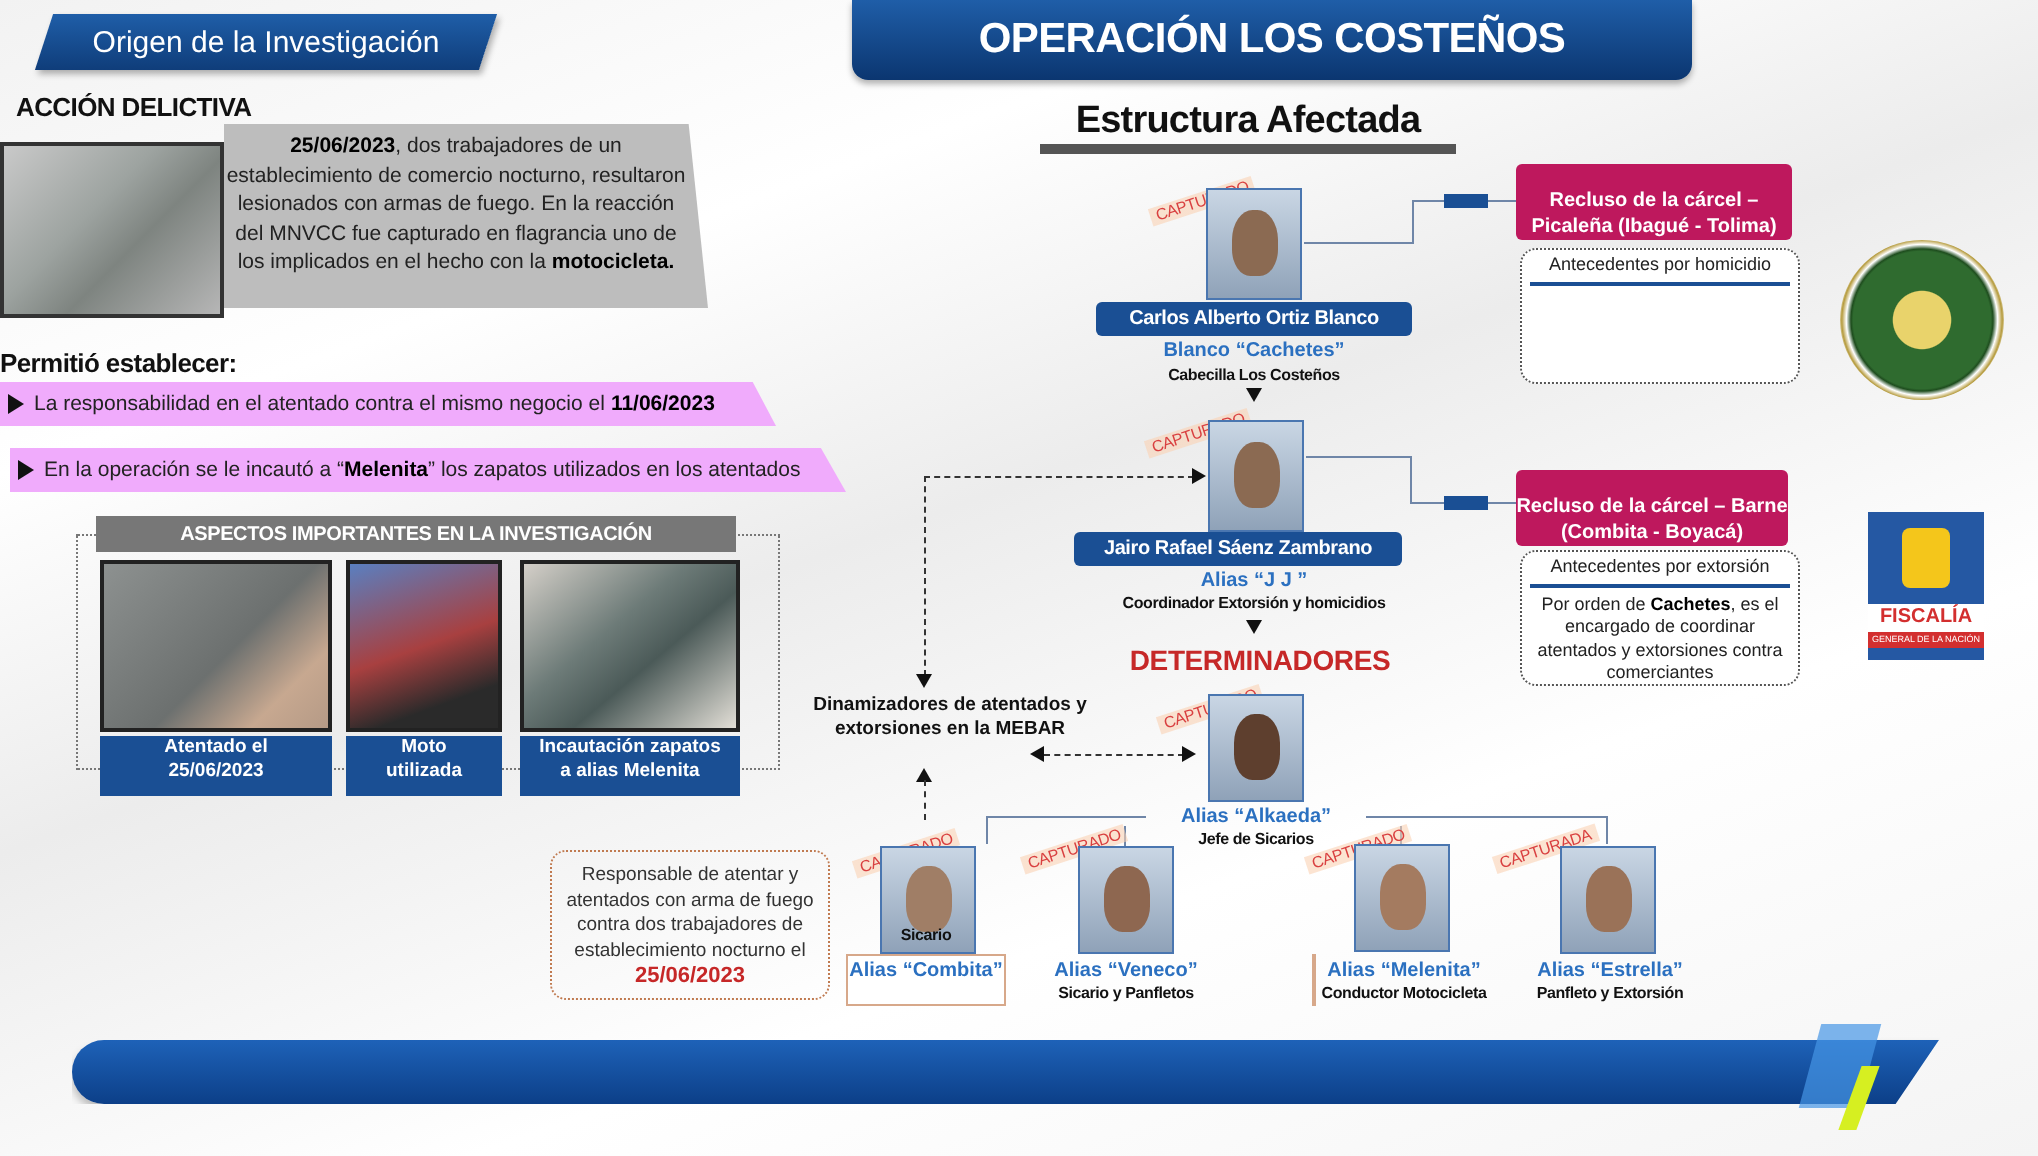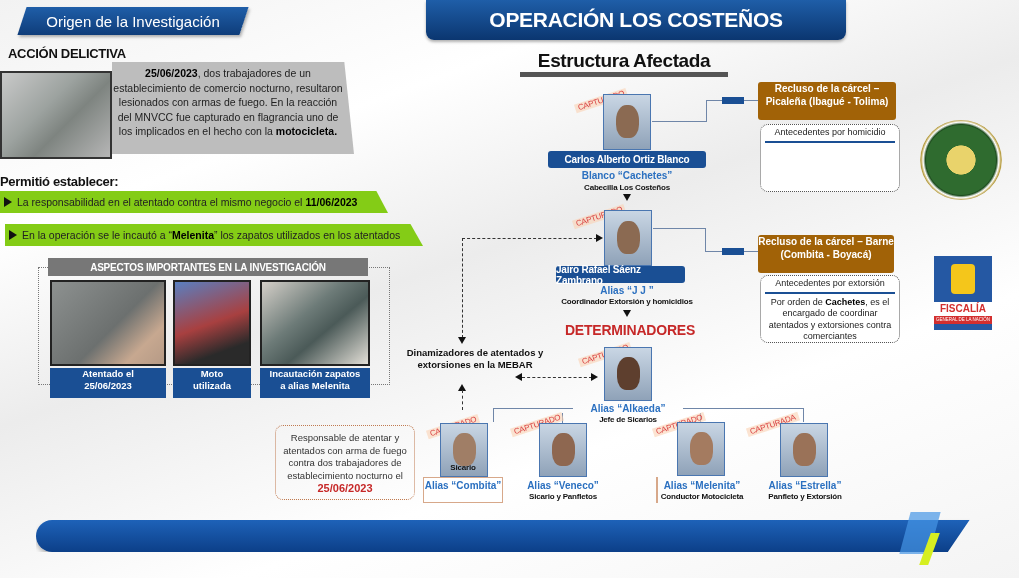--- a/index.html
+++ b/index.html
@@ -15,21 +15,21 @@
      display:flex;align-items:center;justify-content:center;font-weight:normal}
   .sec-heading{font-weight:bold;font-size:13px;color:#111;letter-spacing:-.3px}
   .accion-box{left:112px;top:62px;width:242px;height:92px;background:#bdbdbd;
      clip-path:polygon(0 0,96% 0,100% 100%,0 100%)}
   .accion-text{left:112px;top:66px;width:232px;font-size:10.5px;line-height:14.6px;
      color:#222;text-align:center}
   .accion-text b{color:#000}
   .photo{background:#888;border:2px solid #333;overflow:hidden}
   .photo-street{left:0;top:71px;width:112px;height:88px;
      background:linear-gradient(135deg,#c9c9c9 0%,#9da3a0 40%,#7e8480 60%,#b6b6b6 100%)}
-  .bullet-bar{height:22px;background:#84cc16;clip-path:polygon(0 0,97% 0,100% 100%,0 100%);
+  .bullet-bar{height:22px;background:#f0abfc;clip-path:polygon(0 0,97% 0,100% 100%,0 100%);
      display:flex;align-items:center;font-size:10.5px;color:#222}
   .bullet-bar .tri{display:inline-block;width:0;height:0;border-top:5px solid transparent;
      border-bottom:5px solid transparent;border-left:8px solid #111;margin:0 5px 0 4px}
   .bullet-bar b{color:#000;margin-left:3px}
   
   .aspect-frame{left:38px;top:267px;width:352px;height:118px;border:1px dotted #777}
   .aspect-title{left:48px;top:258px;width:320px;height:18px;background:#777;color:#fff;
      font-size:10px;font-weight:bold;display:flex;align-items:center;justify-content:center;letter-spacing:-.2px}
   .aspect-photo{top:280px;height:86px;border:2px solid #222}
   .aspect-cap{top:368px;height:30px;background:#1a4f94;color:#fff;font-size:9.5px;font-weight:bold;
@@ -44,22 +44,22 @@
   
   .mug{border:1px solid #4a76b0;background:linear-gradient(180deg,#c9d6e4,#8fa2b8)}
   .mug .face{position:absolute;left:25%;top:18%;width:50%;height:62%;border-radius:45% 45% 40% 40%;
      background:#8b6a52}
   .name-bar{height:17px;background:#1a4f94;border-radius:3px;color:#fff;font-size:10px;font-weight:bold;
      display:flex;align-items:center;justify-content:center;letter-spacing:-.2px}
   .alias{color:#2b70c0;font-weight:bold;font-size:10px;text-align:center}
   .role{color:#111;font-weight:bold;font-size:8px;text-align:center;letter-spacing:-.2px}
   .capt{color:#d94040;font-size:8px;transform:rotate(-18deg);background:rgba(250,210,180,.6);
      padding:0 3px;letter-spacing:-.2px}
-  .recluso{height:38px;background:#a16207;border-radius:3px;color:#fff;font-weight:bold;font-size:10px;
-     display:flex;align-items:flex-start;justify-content:center;text-align:center;line-height:13px}
+  .recluso{height:38px;background:#be185d;border-radius:3px;color:#fff;font-weight:bold;font-size:10px;
+     display:flex;align-items:flex-end;justify-content:center;text-align:center;line-height:13px}
   .antec{border:1px dotted #555;border-radius:8px;background:#fff;font-size:9px;color:#222;text-align:center;
      padding:2px 4px;line-height:11.5px}
   .antec .head{border-bottom:2px solid #1a4f94;padding-bottom:2px;margin-bottom:3px}
   .connector{background:#6f86a8}
   .small-blue{background:#1a4f94}
   .dash-h{border-top:1px dashed #333;height:0}
   .dash-v{border-left:1px dashed #333;width:0}
   .arrow-down{width:0;height:0;border-left:4px solid transparent;border-right:4px solid transparent;border-top:7px solid #111}
   .arrow-up{width:0;height:0;border-left:4px solid transparent;border-right:4px solid transparent;border-bottom:7px solid #111}
   .arrow-right{width:0;height:0;border-top:4px solid transparent;border-bottom:4px solid transparent;border-left:7px solid #111}
@@ -161,21 +161,21 @@
     <span>Recluso de la cárcel – Picaleña (Ibagué - Tolima)</span>
   </div>
 <div class="abs antec" style="left:760px;top:124px;width:140px;height:68px">
   <div class="head">Antecedentes por homicidio</div>
 </div>
 
 <div class="abs capt" style="left:572px;top:212px">CAPTURADO</div>
 <div class="abs mug" style="left:604px;top:210px;width:48px;height:56px">
     <div class="face"></div>
   </div>
-<div class="abs name-bar" style="left:556px;top:266px;width:129px">Jairo Rafael Sáenz Zambrano</div>
+<div class="abs name-bar" style="left:537px;top:266px;width:164px">Jairo Rafael Sáenz Zambrano</div>
 <div class="abs alias" style="left:548px;top:285px;width:158px">Alias “J J ”</div>
 <div class="abs role" style="left:540px;top:297px;width:174px">Coordinador Extorsión y homicidios</div>
 <div class="abs arrow-down" style="left:623px;top:310px"></div>
 
 <div class="abs connector" style="left:653px;top:228px;width:52px;height:1px"></div>
 <div class="abs connector" style="left:705px;top:228px;width:1px;height:24px"></div>
 <div class="abs connector" style="left:705px;top:251px;width:53px;height:1px"></div>
 <div class="abs small-blue" style="left:722px;top:248px;width:22px;height:7px"></div>
 
 <div class="abs recluso" style="left:758px;top:235px;width:136px">

